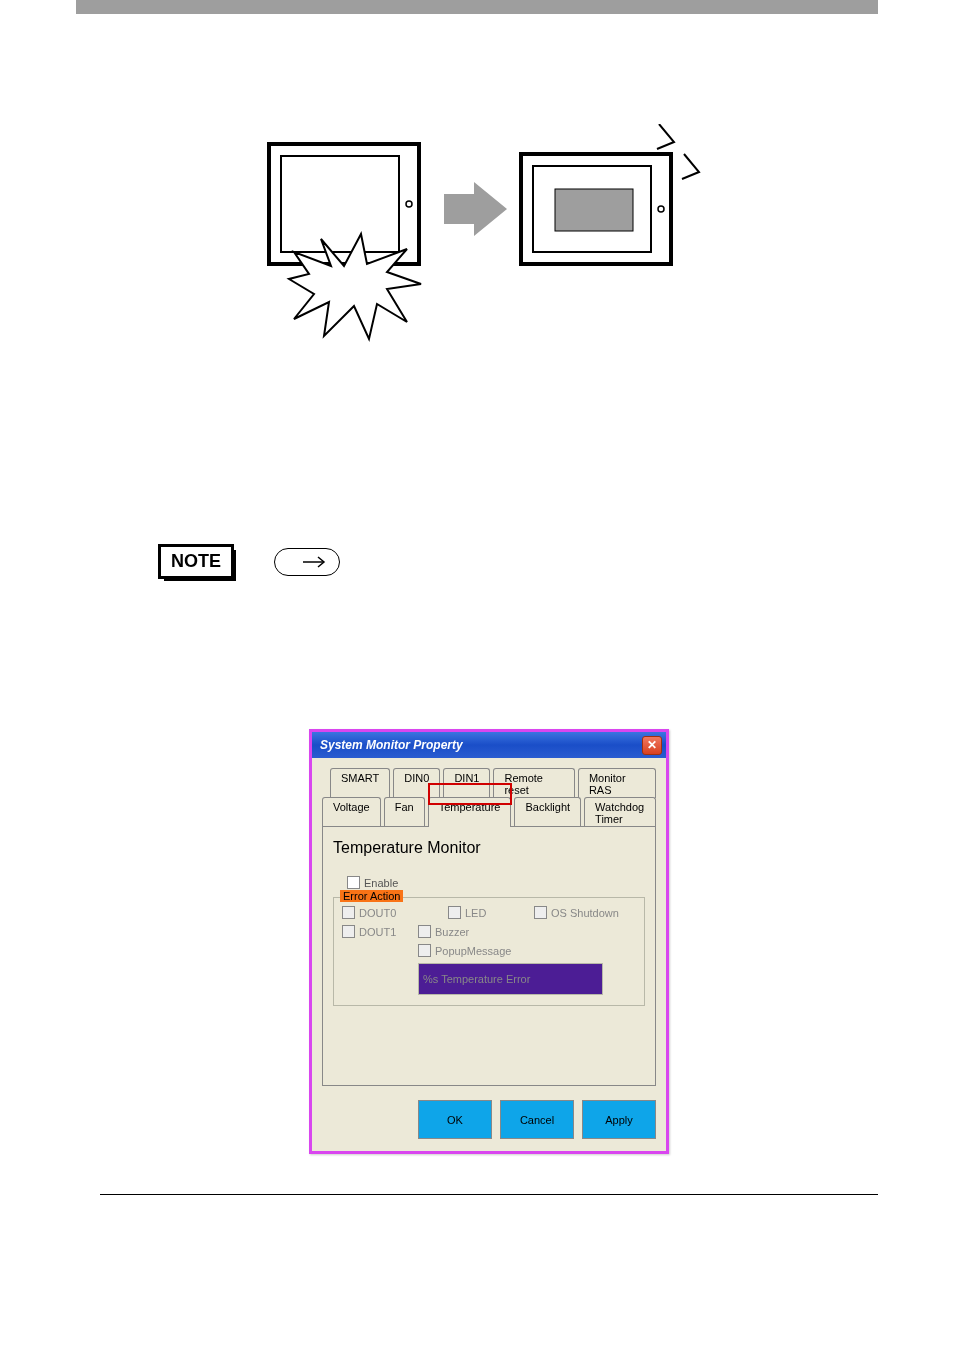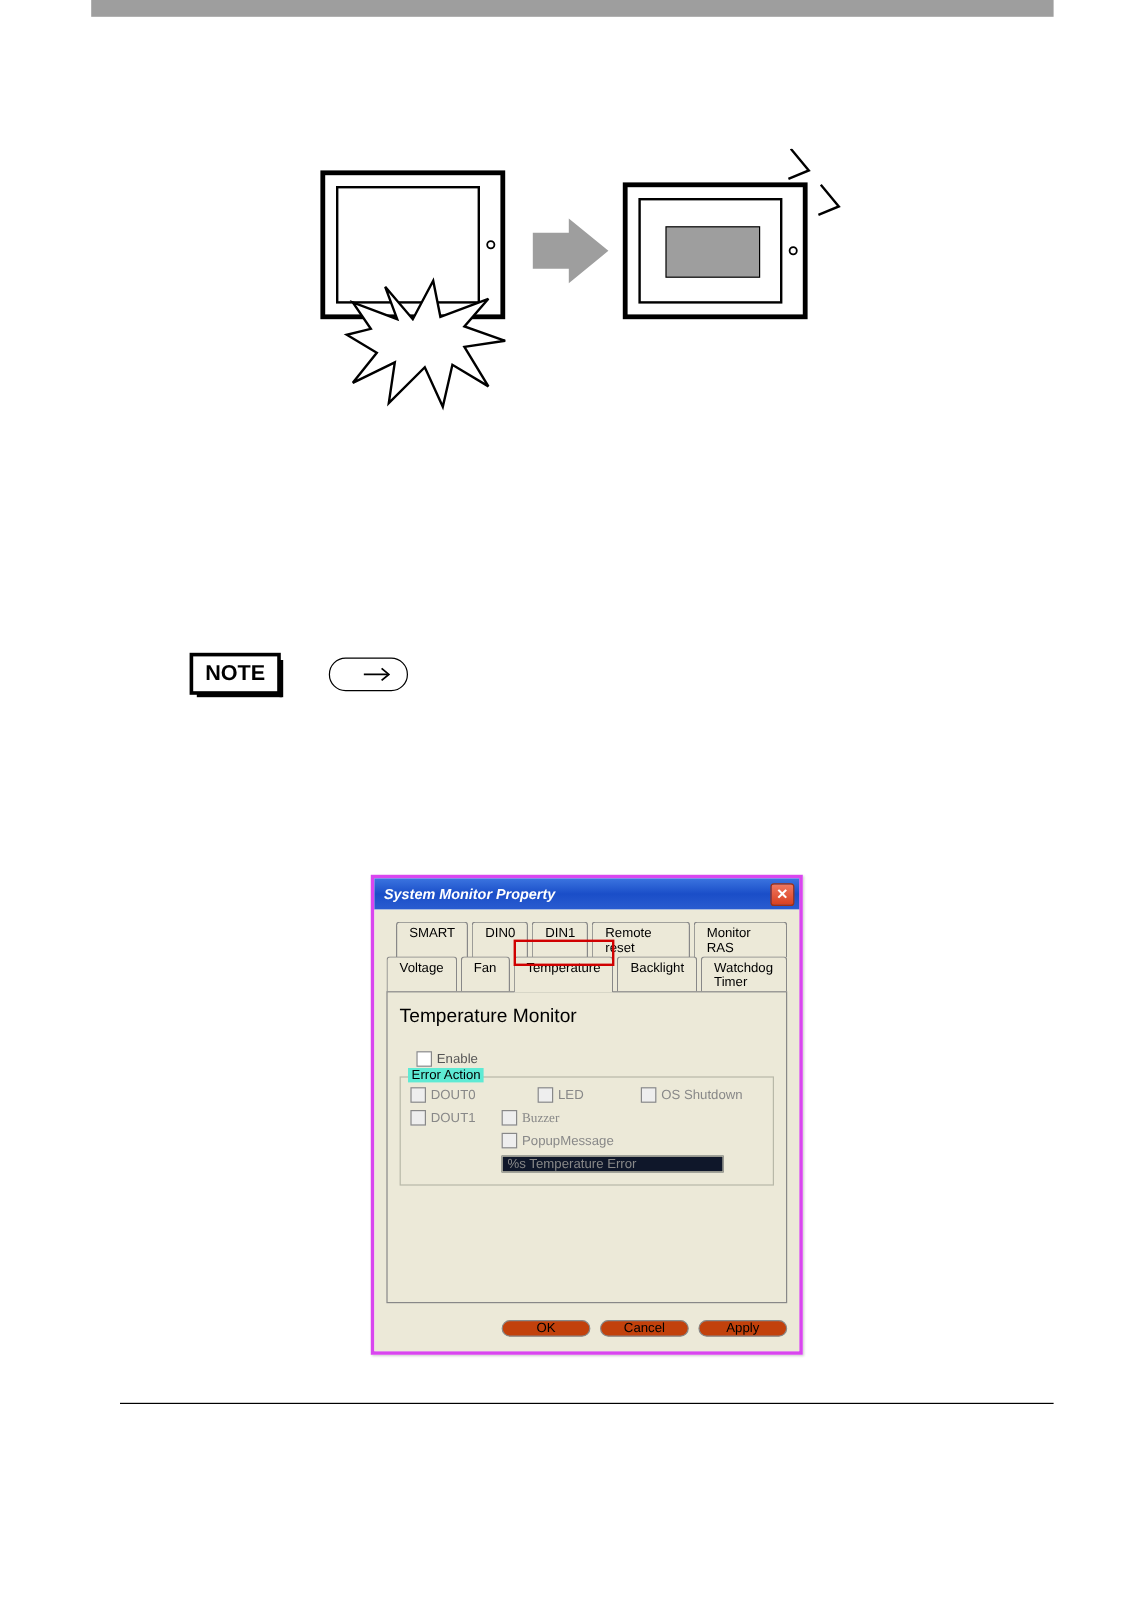--- a/index.html
+++ b/index.html
@@ -27,25 +27,25 @@
   .tab.active { background: #ece9d8; z-index: 3; }
   .tab + .tab { margin-left: -1px; }
   .red-box { position: absolute; border: 2px solid #d00000; pointer-events: none; z-index: 5; }
   .tab-panel { border: 1px solid #888; background: #ece9d8; padding: 12px 10px 60px 10px; margin-top: -1px; min-height: 260px; position: relative; z-index: 2; }
   .section-label { font-size: 16px; margin-bottom: 19px; }
   .checkbox-row { display: flex; align-items: center; gap: 4px; margin: 3px 0 3px 14px; color: #555; }
   .checkbox-row.disabled { color: #888; }
   .chk { width: 13px; height: 13px; border: 1px solid #888; background: #fff; display: inline-block; }
   .chk.disabled { background: #eee; }
   .fieldset { border: 1px solid #b8b8a8; padding: 8px 8px 10px 8px; margin-top: 8px; position: relative; }
-  .fieldset-legend { position: absolute; top: -8px; left: 6px; background: #5eead4; padding: 0 3px; font-size: 11px; }
+  .fieldset-legend { position: absolute; top: -8px; left: 6px; background: #f97316; padding: 0 3px; font-size: 11px; }
   .action-grid { display: grid; grid-template-columns: 70px 110px 1fr; column-gap: 6px; row-gap: 6px; align-items: center; }
-  .msginput { grid-column: 2 / span 2; height: 14px; border: 1px solid #b8b8a8; background: #0f172a; padding: 2px 4px; font-size: 11px; color: #888; width: 185px; }
+  .msginput { grid-column: 2 / span 2; height: 32px; border: 1px solid #b8b8a8; background: #4c1d95; padding: 2px 4px; font-size: 11px; color: #888; width: 185px; }
   .btn-row { display: flex; justify-content: flex-end; gap: 8px; margin-top: 14px; }
-  .btn { width: 74px; height: 14px; border: 1px solid #888; background: #c2410c; font-size: 11px; cursor: pointer; border-radius: 10px; }
+  .btn { width: 74px; height: 39px; border: 1px solid #888; background: #0ea5e9; font-size: 11px; cursor: pointer; border-radius: 0; }
   .footer-rule { border-top: 1.5px solid #000; margin-top: 40px; }
 </style>
 </head>
 <body>
 
 <div class="page">
   <div class="top-bar"></div>
 
   <div class="illustration">
     <svg width="460" height="240" viewBox="0 0 460 240">
@@ -122,21 +122,21 @@
                 <span>LED</span>
               </div>
               <div class="checkbox-row disabled" style="margin:0;">
                 <span class="chk disabled"></span>
                 <span>OS Shutdown</span>
               </div>
               <div class="checkbox-row disabled" style="margin:0;">
                 <span class="chk disabled"></span>
                 <span>DOUT1</span>
               </div>
-              <div class="checkbox-row disabled" style="margin:0;font-family:Liberation Serif, serif;">
+              <div class="checkbox-row disabled" style="margin:0;">
                 <span class="chk disabled"></span>
                 <span>Buzzer</span>
               </div>
               <div></div>
               <div></div>
               <div class="checkbox-row disabled" style="margin:0; grid-column:2 / span 2;">
                 <span class="chk disabled"></span>
                 <span>PopupMessage</span>
               </div>
               <div></div>

